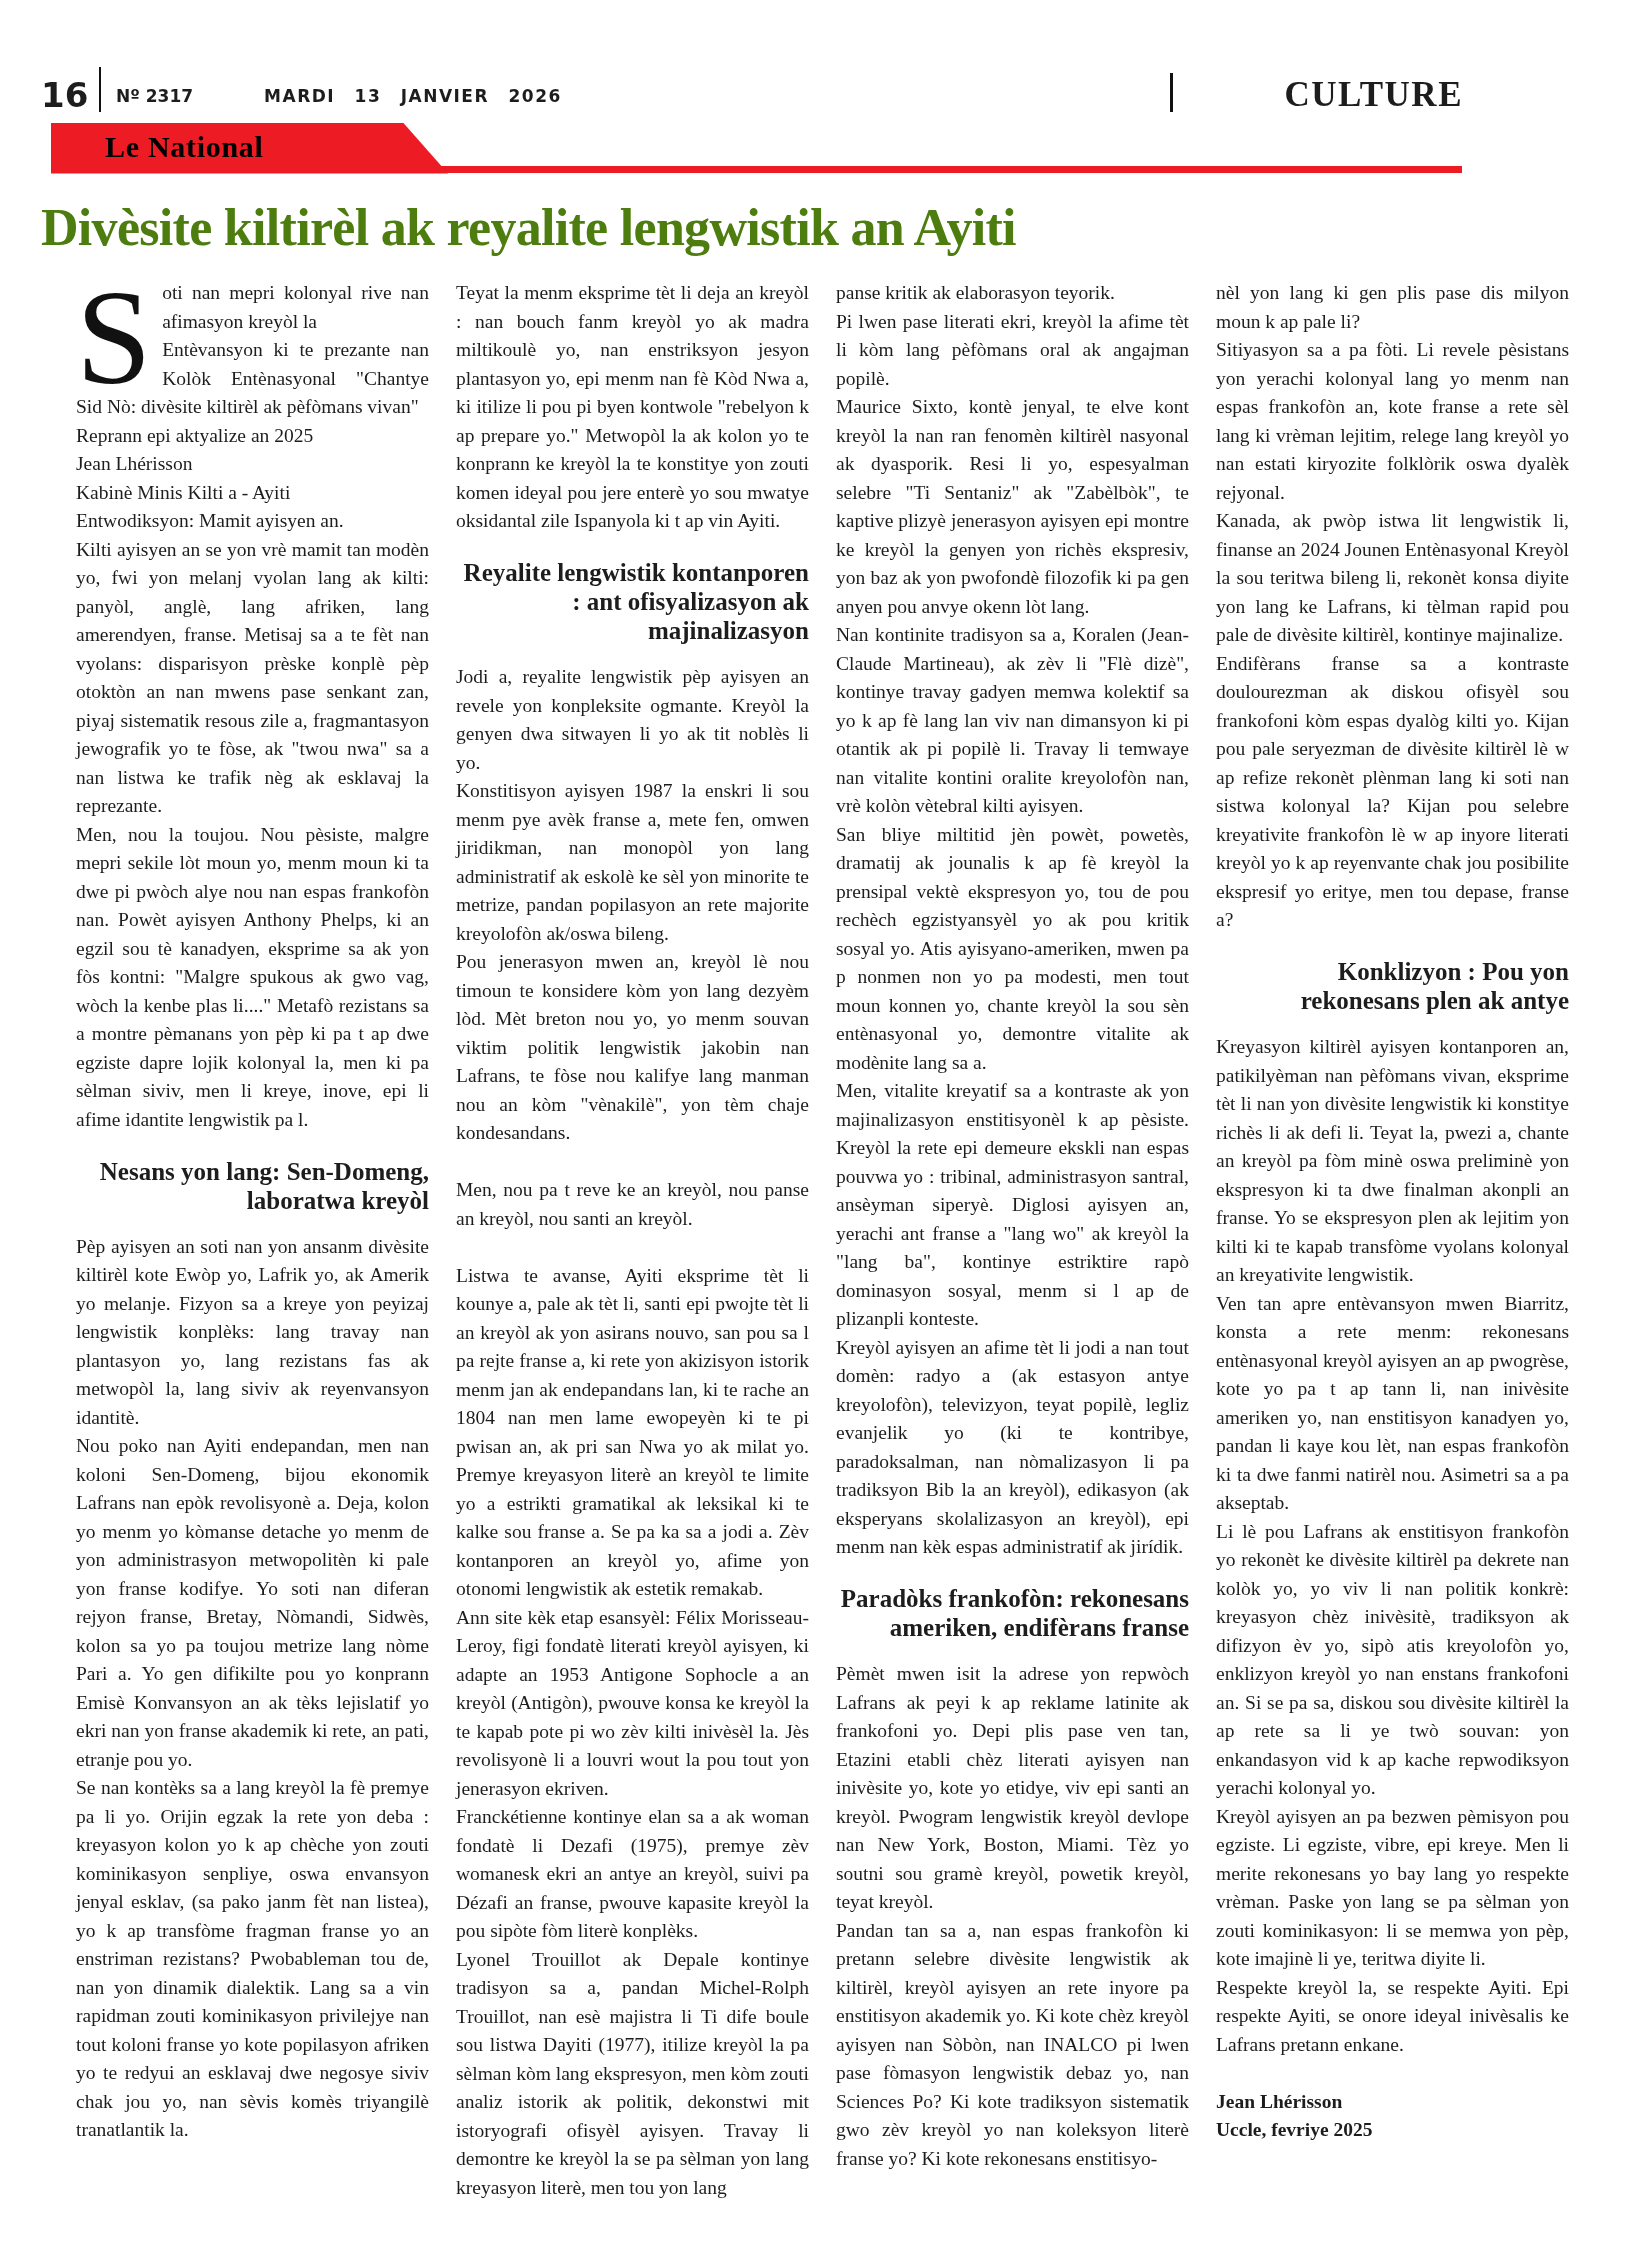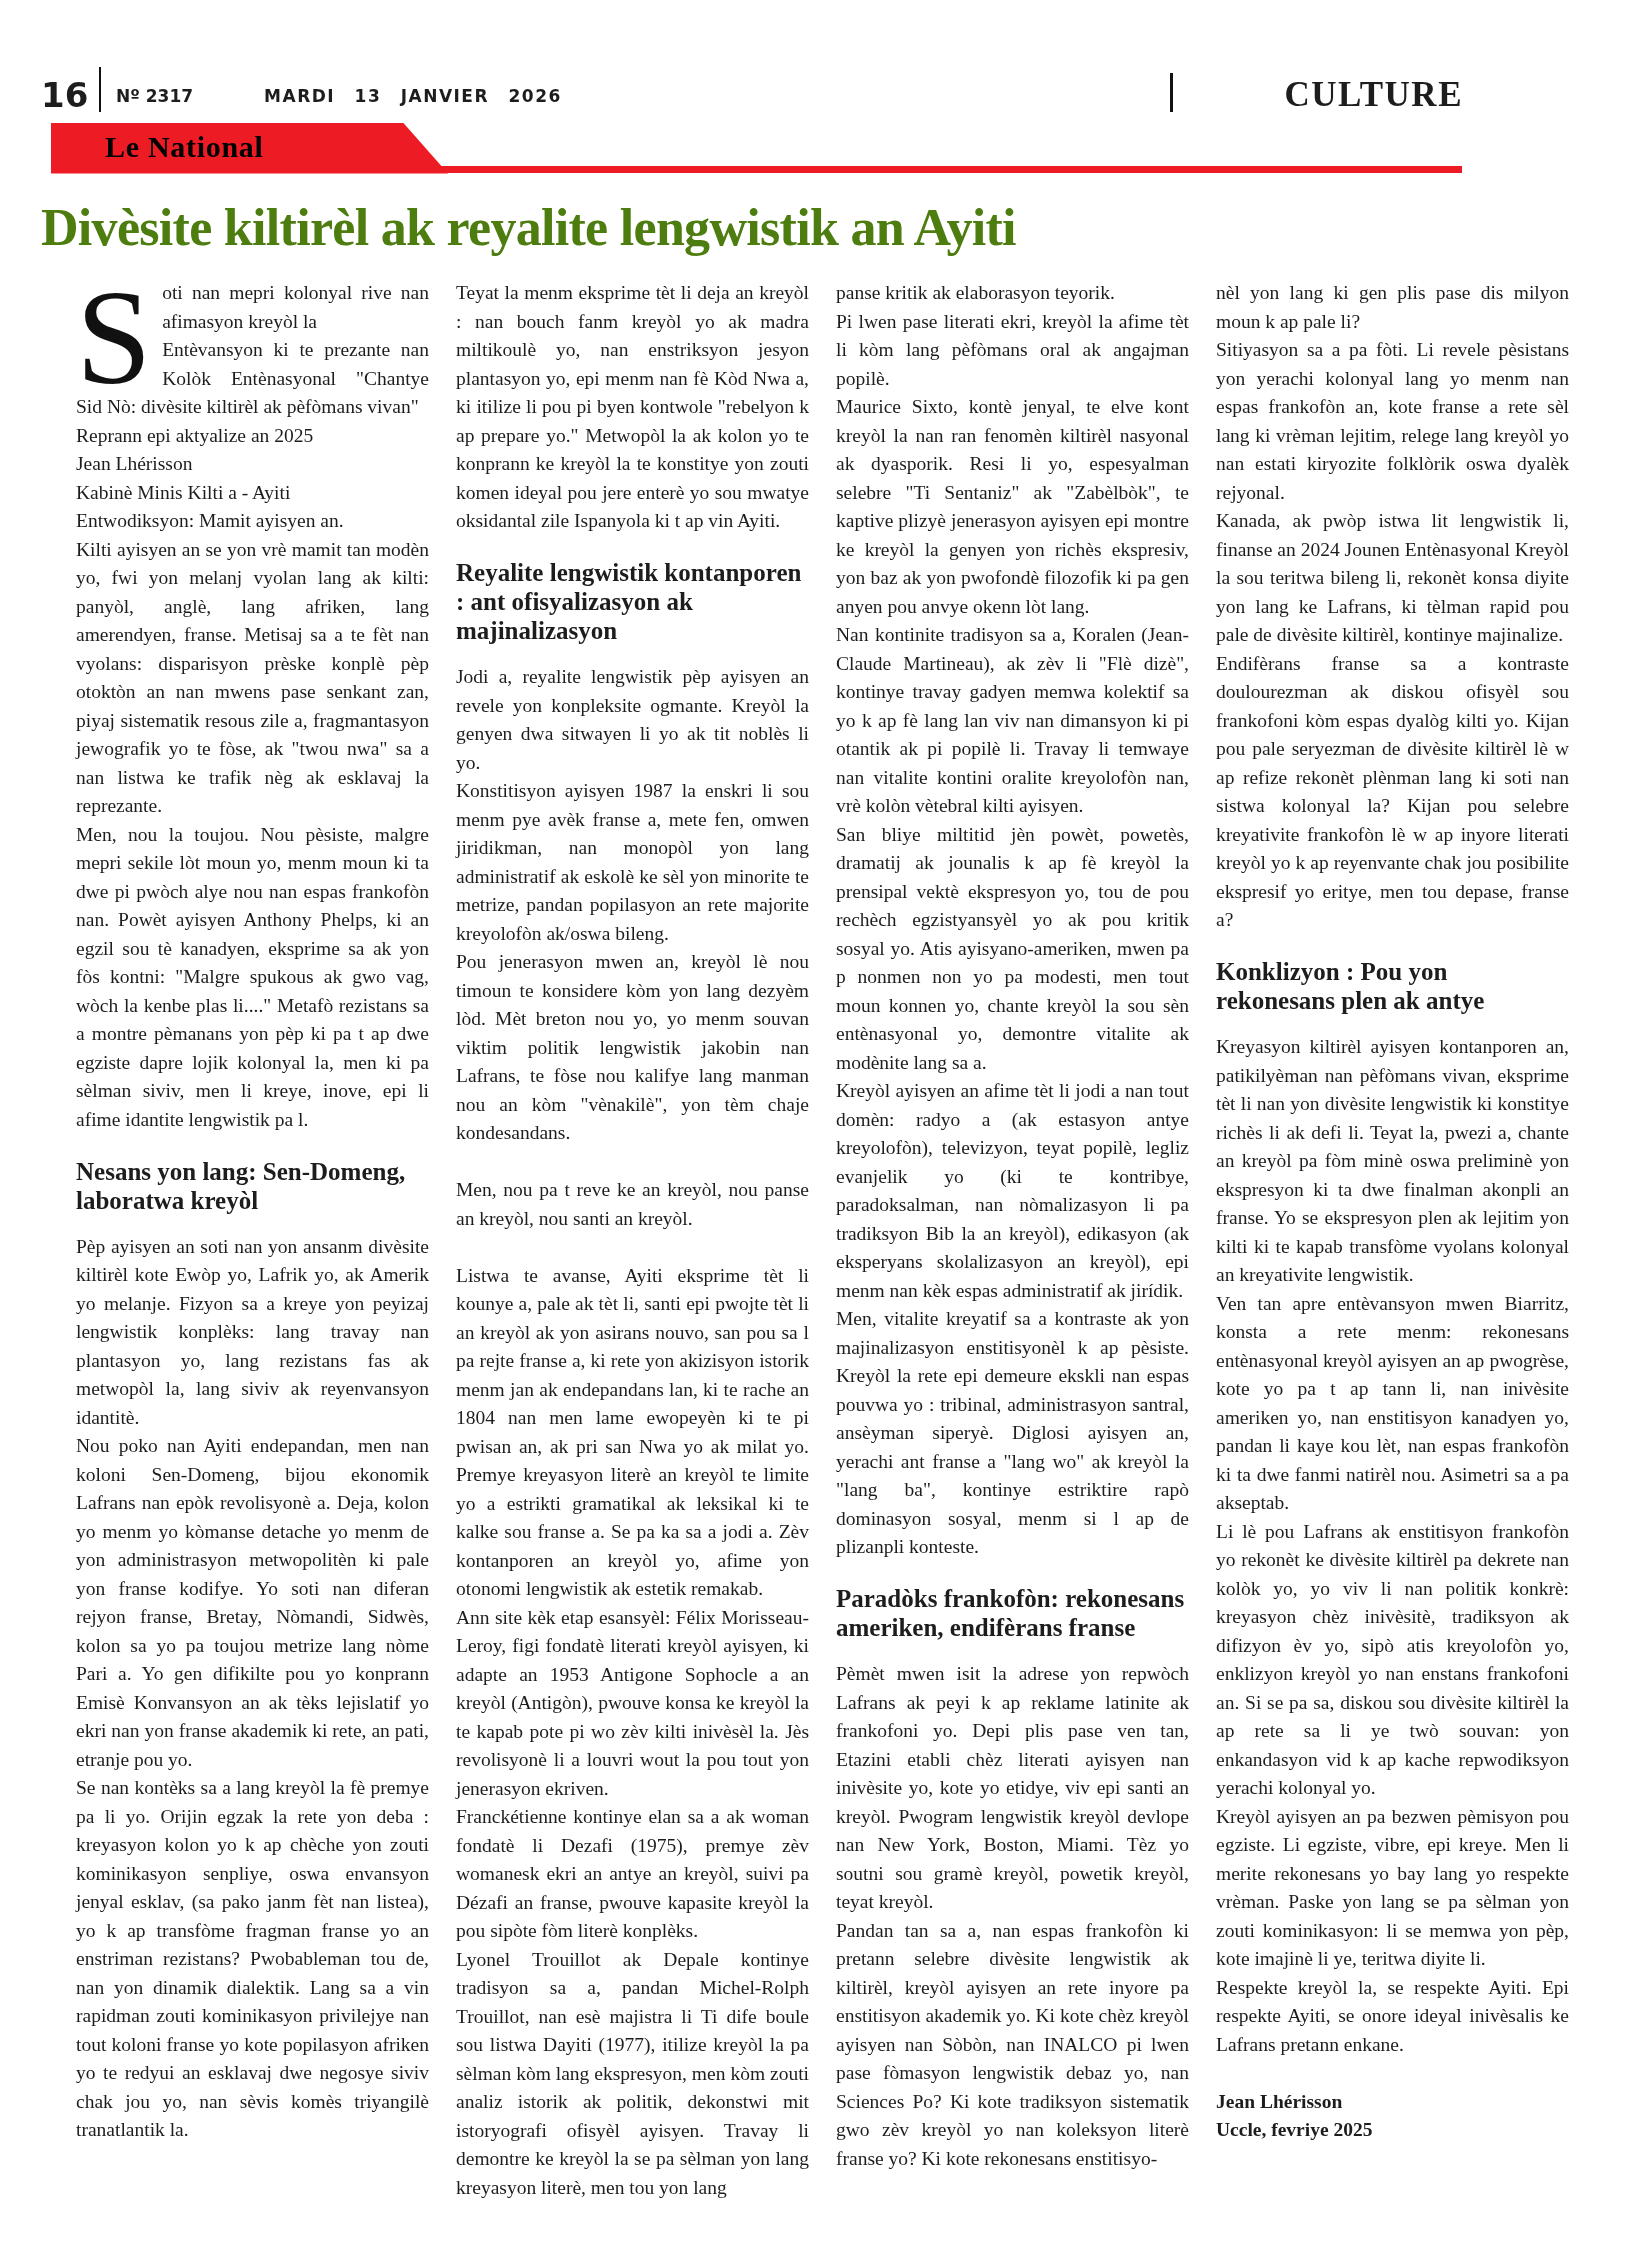--- a/index.html
+++ b/index.html
@@ -53,21 +53,21 @@
   .col {
     flex: 1;
     font: 19.5px/28.5px "Liberation Serif", serif;
     text-align: justify;
   }
   .col p { margin: 0; }
   .col p.gap { margin-top: 28.5px; }
   .xhead {
     font: 700 25px/29px "Liberation Serif", serif;
     margin: 22.5px 0 18px 0;
-    text-align: left;
+    text-align: right;
   }
   .sig { font-weight: 700; margin-top: 28.5px !important; text-align: left; }
   .dropcap {
     float: left;
     font: 400 136px/105px "Liberation Serif", serif;
     padding: 6px 10.5px 0 0;
     color: #111;
   }
 </style>
 </head>
@@ -119,22 +119,22 @@
       <p>Ann site kèk etap esansyèl: Félix Morisseau-Leroy, figi fondatè literati kreyòl ayisyen, ki adapte an 1953 Antigone Sophocle a an kreyòl (Antigòn), pwouve konsa ke kreyòl la te kapab pote pi wo zèv kilti inivèsèl la. Jès revolisyonè li a louvri wout la pou tout yon jenerasyon ekriven.</p>
       <p>Franckétienne kontinye elan sa a ak woman fondatè li Dezafi (1975), premye zèv womanesk ekri an antye an kreyòl, suivi pa Dézafi an franse, pwouve kapasite kreyòl la pou sipòte fòm literè konplèks.</p>
       <p>Lyonel Trouillot ak Depale kontinye tradisyon sa a, pandan Michel-Rolph Trouillot, nan esè majistra li Ti dife boule sou listwa Dayiti (1977), itilize kreyòl la pa sèlman kòm lang ekspresyon, men kòm zouti analiz istorik ak politik, dekonstwi mit istoryografi ofisyèl ayisyen. Travay li demontre ke kreyòl la se pa sèlman yon lang kreyasyon literè, men tou yon lang</p>
     </div>
     <div class="col">
       <p>panse kritik ak elaborasyon teyorik.</p>
       <p>Pi lwen pase literati ekri, kreyòl la afime tèt li kòm lang pèfòmans oral ak angajman popilè.</p>
       <p>Maurice Sixto, kontè jenyal, te elve kont kreyòl la nan ran fenomèn kiltirèl nasyonal ak dyasporik. Resi li yo, espesyalman selebre "Ti Sentaniz" ak "Zabèlbòk", te kaptive plizyè jenerasyon ayisyen epi montre ke kreyòl la genyen yon richès ekspresiv, yon baz ak yon pwofondè filozofik ki pa gen anyen pou anvye okenn lòt lang.</p>
       <p>Nan kontinite tradisyon sa a, Koralen (Jean-Claude Martineau), ak zèv li "Flè dizè", kontinye travay gadyen memwa kolektif sa yo k ap fè lang lan viv nan dimansyon ki pi otantik ak pi popilè li. Travay li temwaye nan vitalite kontini oralite kreyolofòn nan, vrè kolòn vètebral kilti ayisyen.</p>
       <p>San bliye miltitid jèn powèt, powetès, dramatij ak jounalis k ap fè kreyòl la prensipal vektè ekspresyon yo, tou de pou rechèch egzistyansyèl yo ak pou kritik sosyal yo. Atis ayisyano-ameriken, mwen pa p nonmen non yo pa modesti, men tout moun konnen yo, chante kreyòl la sou sèn entènasyonal yo, demontre vitalite ak modènite lang sa a.</p>
+      <p>Men, vitalite kreyatif sa a kontraste ak yon majinalizasyon enstitisyonèl k ap pèsiste. Kreyòl la rete epi demeure ekskli nan espas pouvwa yo : tribinal, administrasyon santral, ansèyman siperyè. Diglosi ayisyen an, yerachi ant franse a "lang wo" ak kreyòl la "lang ba", kontinye estriktire rapò dominasyon sosyal, menm si l ap de plizanpli konteste.</p>
       <p>Kreyòl ayisyen an afime tèt li jodi a nan tout domèn: radyo a (ak estasyon antye kreyolofòn), televizyon, teyat popilè, legliz evanjelik yo (ki te kontribye, paradoksalman, nan nòmalizasyon li pa tradiksyon Bib la an kreyòl), edikasyon (ak eksperyans skolalizasyon an kreyòl), epi menm nan kèk espas administratif ak jirídik.</p>
-      <p>Men, vitalite kreyatif sa a kontraste ak yon majinalizasyon enstitisyonèl k ap pèsiste. Kreyòl la rete epi demeure ekskli nan espas pouvwa yo : tribinal, administrasyon santral, ansèyman siperyè. Diglosi ayisyen an, yerachi ant franse a "lang wo" ak kreyòl la "lang ba", kontinye estriktire rapò dominasyon sosyal, menm si l ap de plizanpli konteste.</p>
       <h3 class="xhead">Paradòks frankofòn: rekonesans ameriken, endifèrans franse</h3>
       <p>Pèmèt mwen isit la adrese yon repwòch Lafrans ak peyi k ap reklame latinite ak frankofoni yo. Depi plis pase ven tan, Etazini etabli chèz literati ayisyen nan inivèsite yo, kote yo etidye, viv epi santi an kreyòl. Pwogram lengwistik kreyòl devlope nan New York, Boston, Miami. Tèz yo soutni sou gramè kreyòl, powetik kreyòl, teyat kreyòl.</p>
       <p>Pandan tan sa a, nan espas frankofòn ki pretann selebre divèsite lengwistik ak kiltirèl, kreyòl ayisyen an rete inyore pa enstitisyon akademik yo. Ki kote chèz kreyòl ayisyen nan Sòbòn, nan INALCO pi lwen pase fòmasyon lengwistik debaz yo, nan Sciences Po? Ki kote tradiksyon sistematik gwo zèv kreyòl yo nan koleksyon literè franse yo? Ki kote rekonesans enstitisyo-</p>
     </div>
     <div class="col">
       <p>nèl yon lang ki gen plis pase dis milyon moun k ap pale li?</p>
       <p>Sitiyasyon sa a pa fòti. Li revele pèsistans yon yerachi kolonyal lang yo menm nan espas frankofòn an, kote franse a rete sèl lang ki vrèman lejitim, relege lang kreyòl yo nan estati kiryozite folklòrik oswa dyalèk rejyonal.</p>
       <p>Kanada, ak pwòp istwa lit lengwistik li, finanse an 2024 Jounen Entènasyonal Kreyòl la sou teritwa bileng li, rekonèt konsa diyite yon lang ke Lafrans, ki tèlman rapid pou pale de divèsite kiltirèl, kontinye majinalize.</p>
       <p>Endifèrans franse sa a kontraste doulourezman ak diskou ofisyèl sou frankofoni kòm espas dyalòg kilti yo. Kijan pou pale seryezman de divèsite kiltirèl lè w ap refize rekonèt plènman lang ki soti nan sistwa kolonyal la? Kijan pou selebre kreyativite frankofòn lè w ap inyore literati kreyòl yo k ap reyenvante chak jou posibilite ekspresif yo eritye, men tou depase, franse a?</p>
       <h3 class="xhead">Konklizyon : Pou yon rekonesans plen ak antye</h3>

